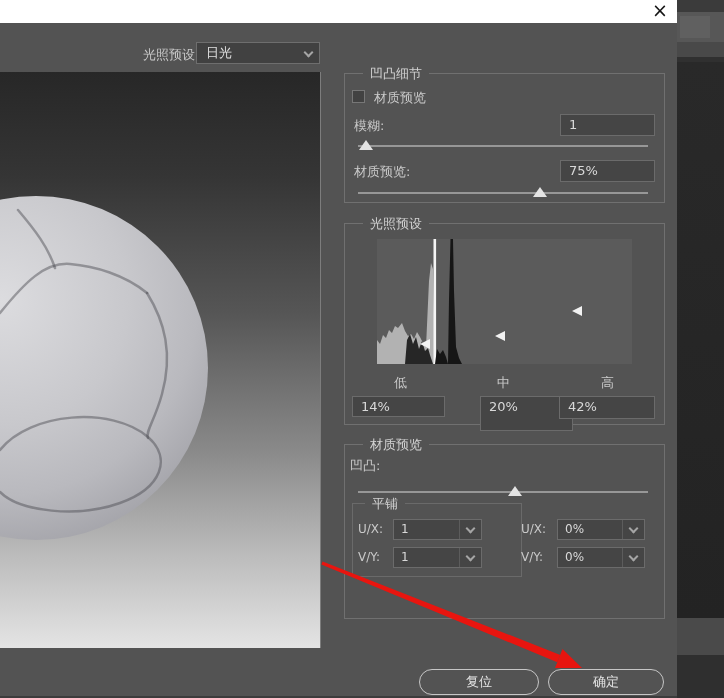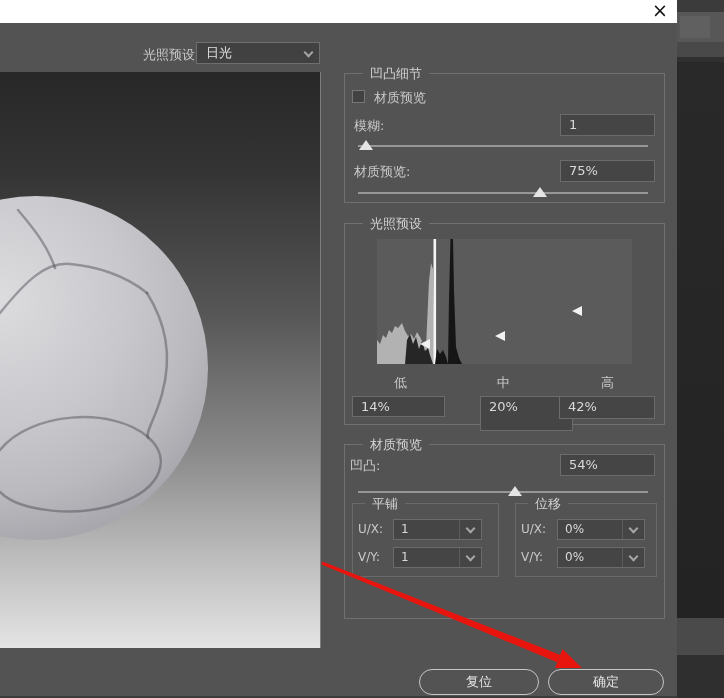--- a/index.html
+++ b/index.html
@@ -140,45 +140,41 @@
     <div class="lbl" style="left:601px;top:374px">高</div>
 
     <div class="val-box" style="left:352px;top:396px;width:93px;height:21px">14%</div>
     <div class="val-box" style="left:480px;top:396px;width:93px;height:35px">20%</div>
     <div class="val-box" style="left:559px;top:396px;width:96px;height:23px">42%</div>
 
     <div class="group" style="left:344px;top:444px;width:321px;height:175px">
       <span class="legend">材质预览</span>
     </div>
     <div class="lbl" style="left:350px;top:457px">凹凸:</div>
-    <div class="val-box" style="left:560px;top:454px;width:95px;height:22px">54%</div>
     <div class="track" style="left:358px;top:491px;width:290px"></div>
     <div class="thumb" style="left:508px;top:486px"></div>
 
-    <div class="subgroup" style="left:352px;top:503px;width:147px;height:74px">
+    <div class="subgroup" style="left:352px;top:503px;width:170px;height:74px">
       <span class="legend">平铺</span>
     </div>
     <div class="lbl" style="left:358px;top:522px;font-size:12px">U/X:</div>
     <div class="dropdown" style="left:393px;top:519px;width:89px;height:21px">
       <span class="dd-val">1</span>
       <span class="dd-chev-zone">
           <span class="chev"></span>
         </span>
     </div>
     <div class="lbl" style="left:358px;top:550px;font-size:12px">V/Y:</div>
     <div class="dropdown" style="left:393px;top:547px;width:89px;height:21px">
       <span class="dd-val">1</span>
       <span class="dd-chev-zone">
           <span class="chev"></span>
         </span>
     </div>
 
-    <div class="subgroup" style="left:515px;top:503px;width:142px;height:74px">
-      <span class="legend">位移</span>
-    </div>
     <div class="lbl" style="left:521px;top:522px;font-size:12px">U/X:</div>
     <div class="dropdown" style="left:557px;top:519px;width:88px;height:21px">
       <span class="dd-val">0%</span>
       <span class="dd-chev-zone">
           <span class="chev"></span>
         </span>
     </div>
     <div class="lbl" style="left:521px;top:550px;font-size:12px">V/Y:</div>
     <div class="dropdown" style="left:557px;top:547px;width:88px;height:21px">
       <span class="dd-val">0%</span>

